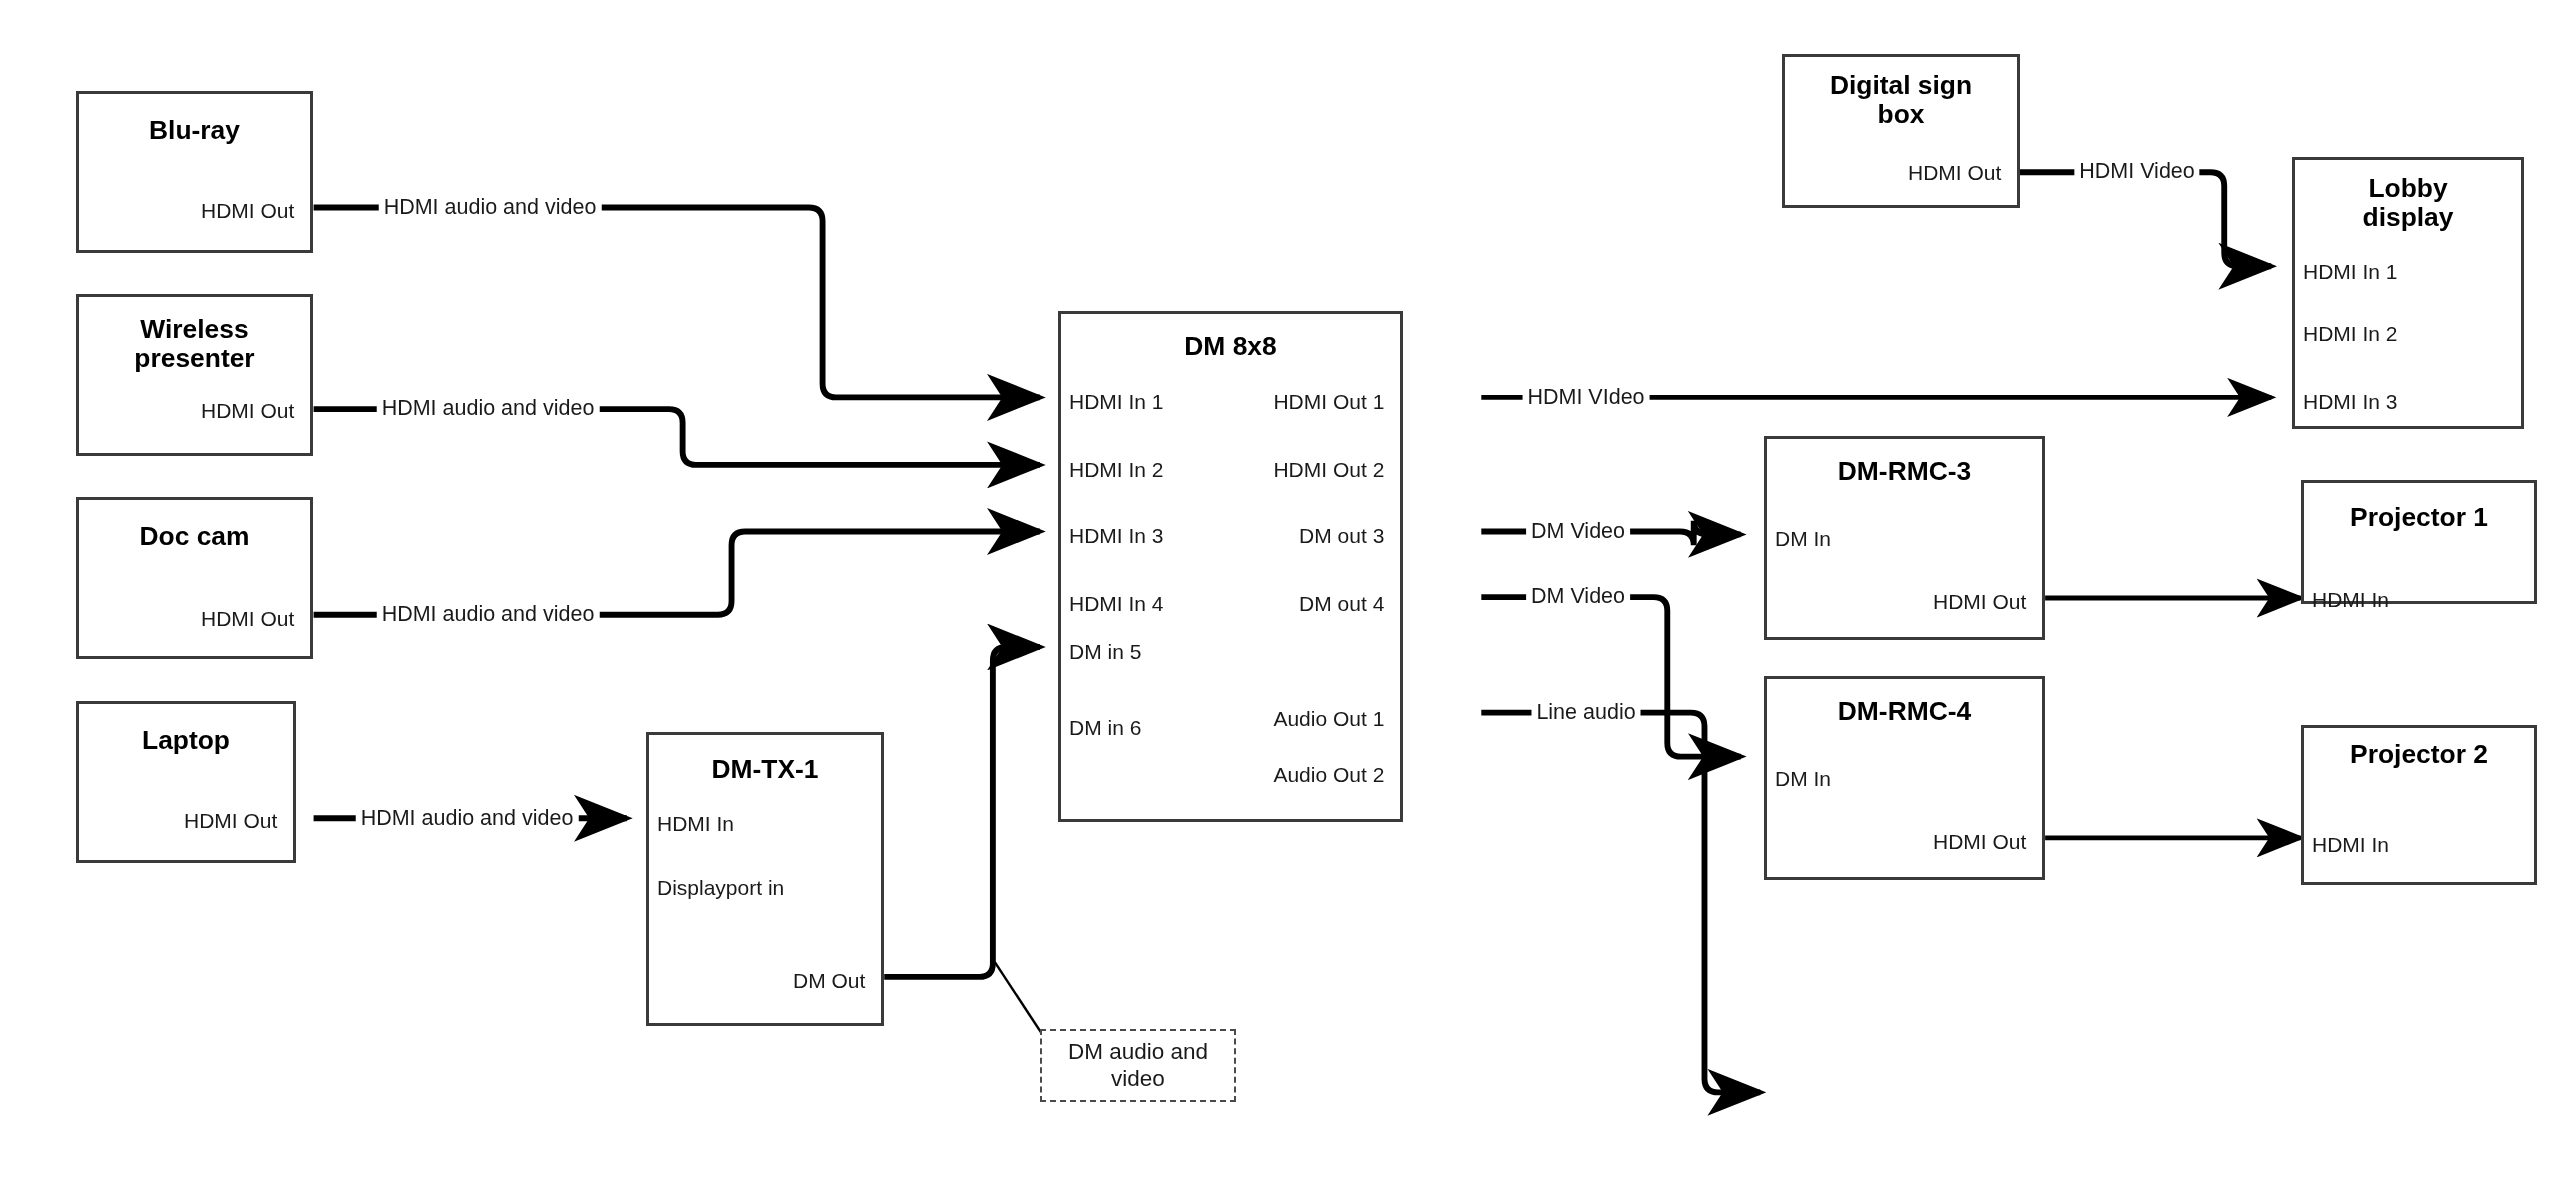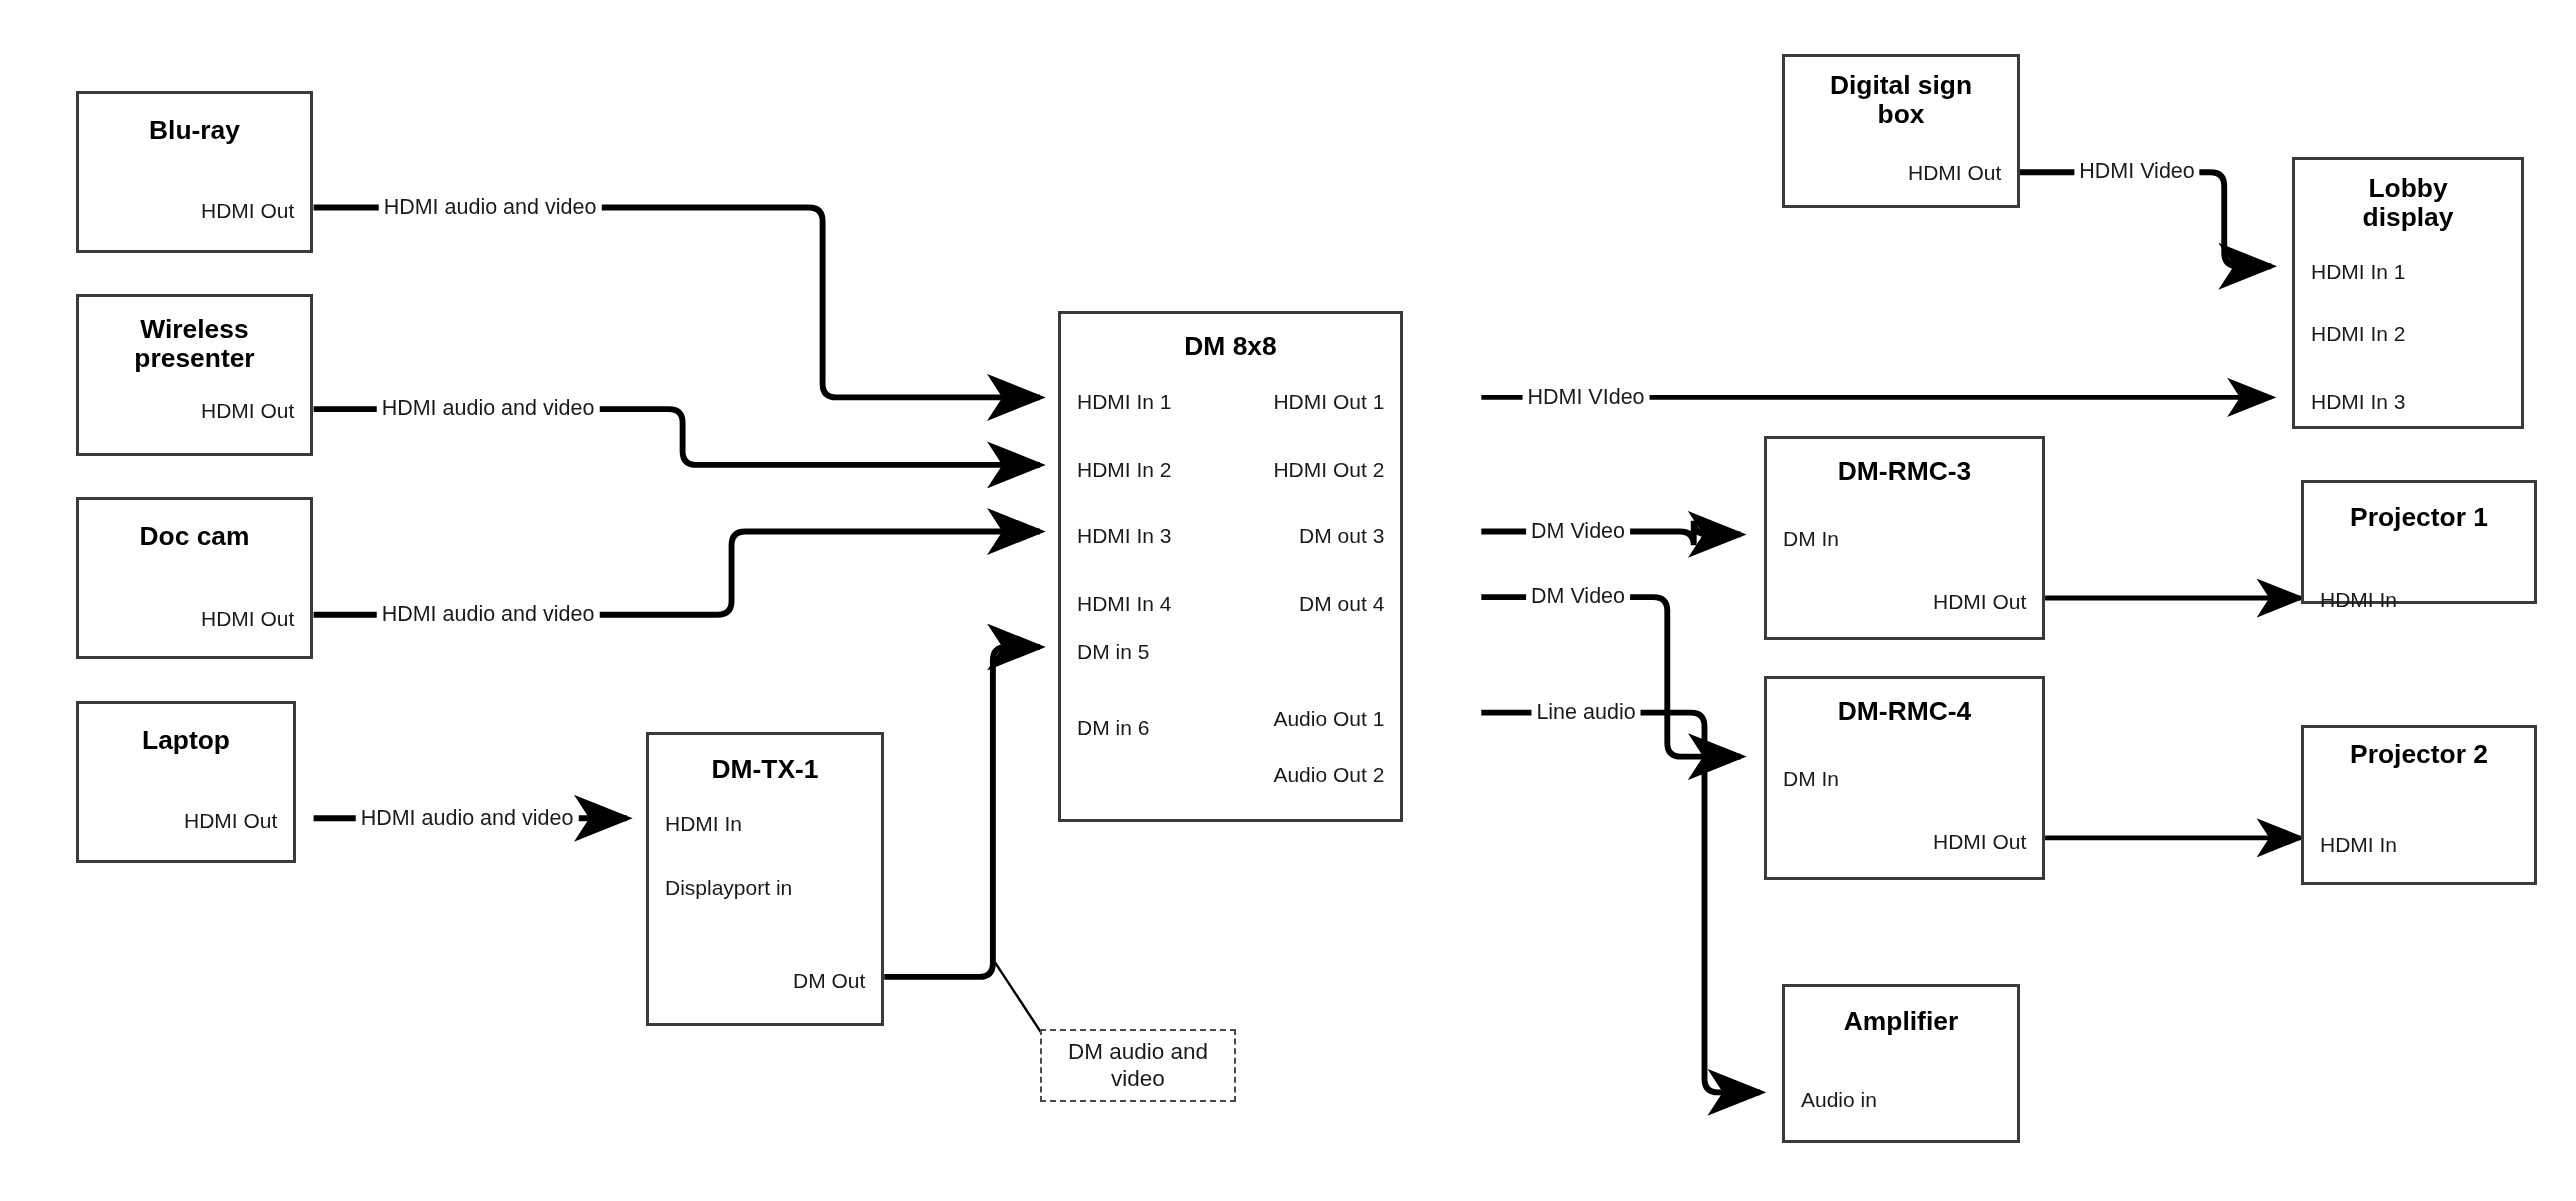--- a/index.html
+++ b/index.html
@@ -40,21 +40,21 @@
     color: #000000;
     line-height: 1.12;
   }
   .port {
     position: absolute;
     font-size: 21px;
     color: #1a1a1a;
     white-space: nowrap;
     line-height: 1;
   }
-  .port.left  { left: 16px;  text-align: center; }
+  .port.left  { left: 8px;  text-align: center; }
   .port.right { right: 15.7px; text-align: right; }
   .wire-label {
     position: absolute;
     font-size: 21.5px;
     color: #1a1a1a;
     background: #ffffff;
     white-space: nowrap;
     line-height: 1;
     padding: 2px 4.9px;
     transform: translate(-50%, -50%);
@@ -188,24 +188,20 @@
   <div class="node" style="left:2301px; top:480px; width:236px; height:124px;">
     <div class="node-title" style="top:19.6px;">Projector 1</div>
     <div class="port left" style="top:106px;">HDMI In</div>
   </div>
 
   <div class="node" style="left:2301px; top:725px; width:236px; height:160px;">
     <div class="node-title" style="top:12px;">Projector 2</div>
     <div class="port left" style="top:106px;">HDMI In</div>
   </div>
 
-  <div class="node" style="left:1782px; top:984px; width:238px; height:159px;">
-    <div class="node-title" style="top:19.6px;">Amplifier</div>
-    <div class="port left" style="top:102px;">Audio in</div>
-  </div>
 
   <div class="wire-label" style="left:490px; top:208px;">HDMI audio and video</div>
 
   <div class="wire-label" style="left:488px; top:409px;">HDMI audio and video</div>
 
   <div class="wire-label" style="left:488px; top:615px;">HDMI audio and video</div>
 
   <div class="wire-label" style="left:467px; top:819px;">HDMI audio and video</div>
 
   <div class="wire-label" style="left:2137px; top:172px;">HDMI Video</div>

